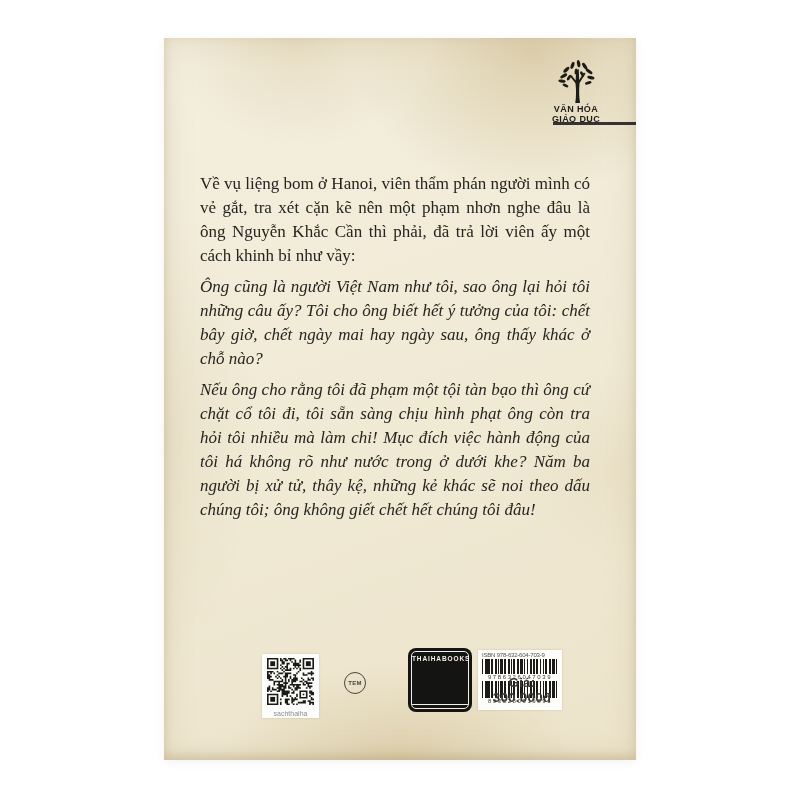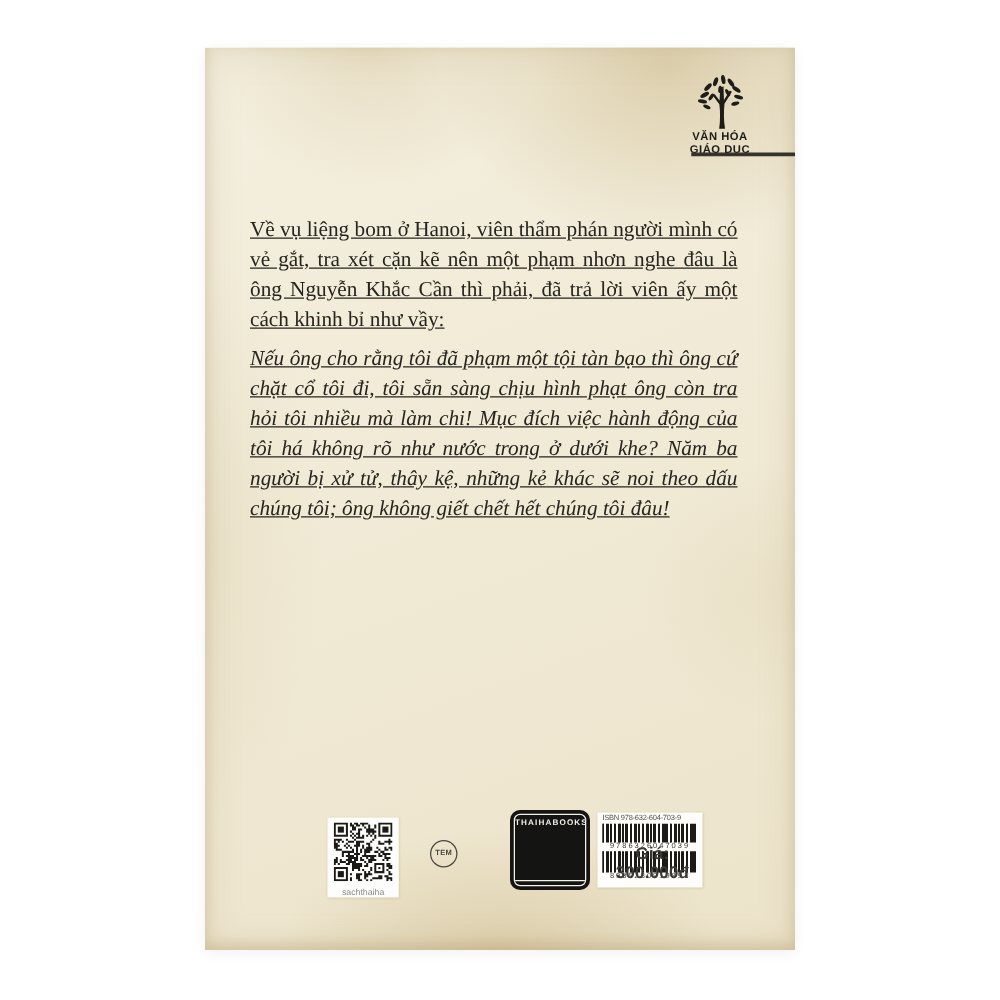--- a/index.html
+++ b/index.html
@@ -21,21 +21,21 @@
 
   
   .logo { position:absolute; top:22px; right:24px; width:72px; text-align:center; color:#1d1c17; }
   .logo svg { display:block; margin:0 auto; }
   .logo-line { font-family:"Liberation Sans","DejaVu Sans",sans-serif; font-size:9px; font-weight:700; letter-spacing:0.4px; line-height:1.15; color:#1d1c17; }
   .logo-rule { position:absolute; top:84px; left:389px; right:0; height:3px; background:#35332b; }
 
   
   .text-block {
     position:absolute; left:36px; right:46px; top:134px;
-    font-size:17px; line-height:24px; color:#25241f; text-align:justify;text-decoration:underline;
+    font-size:17px; line-height:24px; color:#25241f; text-align:justify;
   }
   .text-block p { margin:0 0 7px 0; }
   .p-italic { font-style:italic; }
   .attribution { font-style:italic; text-align:right; font-size:16px; margin-top:-1px; }
 
   
   .qr-label { position:absolute; left:98px; top:616px; width:57px; height:64px; background:#fdfdfb; padding:4px 5px 2px; text-align:center; box-shadow:0 0 2px rgba(120,100,60,0.25); }
   .qr-caption { font-family:"Liberation Sans","DejaVu Sans",sans-serif; font-size:7px; color:#8b8b88; margin-top:1px; }
 
   .tem-stamp { position:absolute; left:180px; top:634px; width:22px; height:22px; border:1.6px solid #4a473f; border-radius:50%; display:flex; align-items:center; justify-content:center; }
@@ -86,20 +86,21 @@
           <ellipse cx="12" cy="29" rx="3.6" ry="1.6" transform="rotate(25 12 29)"></ellipse>
         </g>
       </svg>
       <div class="logo-line">VĂN HÓA</div>
       <div class="logo-line">GIÁO DỤC</div>
     </div>
     <div class="logo-rule"></div>
 
     <div class="text-block">
       <p class="p-regular">Về vụ liệng bom ở Hanoi, viên thẩm phán người mình có vẻ gắt, tra xét cặn kẽ nên một phạm nhơn nghe đâu là ông Nguyễn Khắc Cần thì phải, đã trả lời viên ấy một cách khinh bỉ như vầy:</p>
+      <p class="p-italic">Ông cũng là người Việt Nam như tôi, sao ông lại hỏi tôi những câu ấy? Tôi cho ông biết hết ý tưởng của tôi: chết bây giờ, chết ngày mai hay ngày sau, ông thấy khác ở chỗ nào?</p>
       <p class="p-italic">Nếu ông cho rằng tôi đã phạm một tội tàn bạo thì ông cứ chặt cổ tôi đi, tôi sẵn sàng chịu hình phạt ông còn tra hỏi tôi nhiều mà làm chi! Mục đích việc hành động của tôi há không rõ như nước trong ở dưới khe? Năm ba người bị xử tử, thây kệ, những kẻ khác sẽ noi theo dấu chúng tôi; ông không giết chết hết chúng tôi đâu!</p>
     </div>
 
     <div class="qr-label">
       <svg width="47" height="47" viewBox="0 0 29 29" aria-hidden="true">
         <rect width="29" height="29" fill="#fdfdfb"></rect>
         <g fill="#1b1a17">
           <path fill-rule="evenodd" d="M0 0h7v7H0zM1 1h5v5H1z"></path>
             <rect x="2" y="2" width="3" height="3"></rect>
           <path fill-rule="evenodd" d="M22 0h7v7h-7zM23 1h5v5h-5z"></path>

